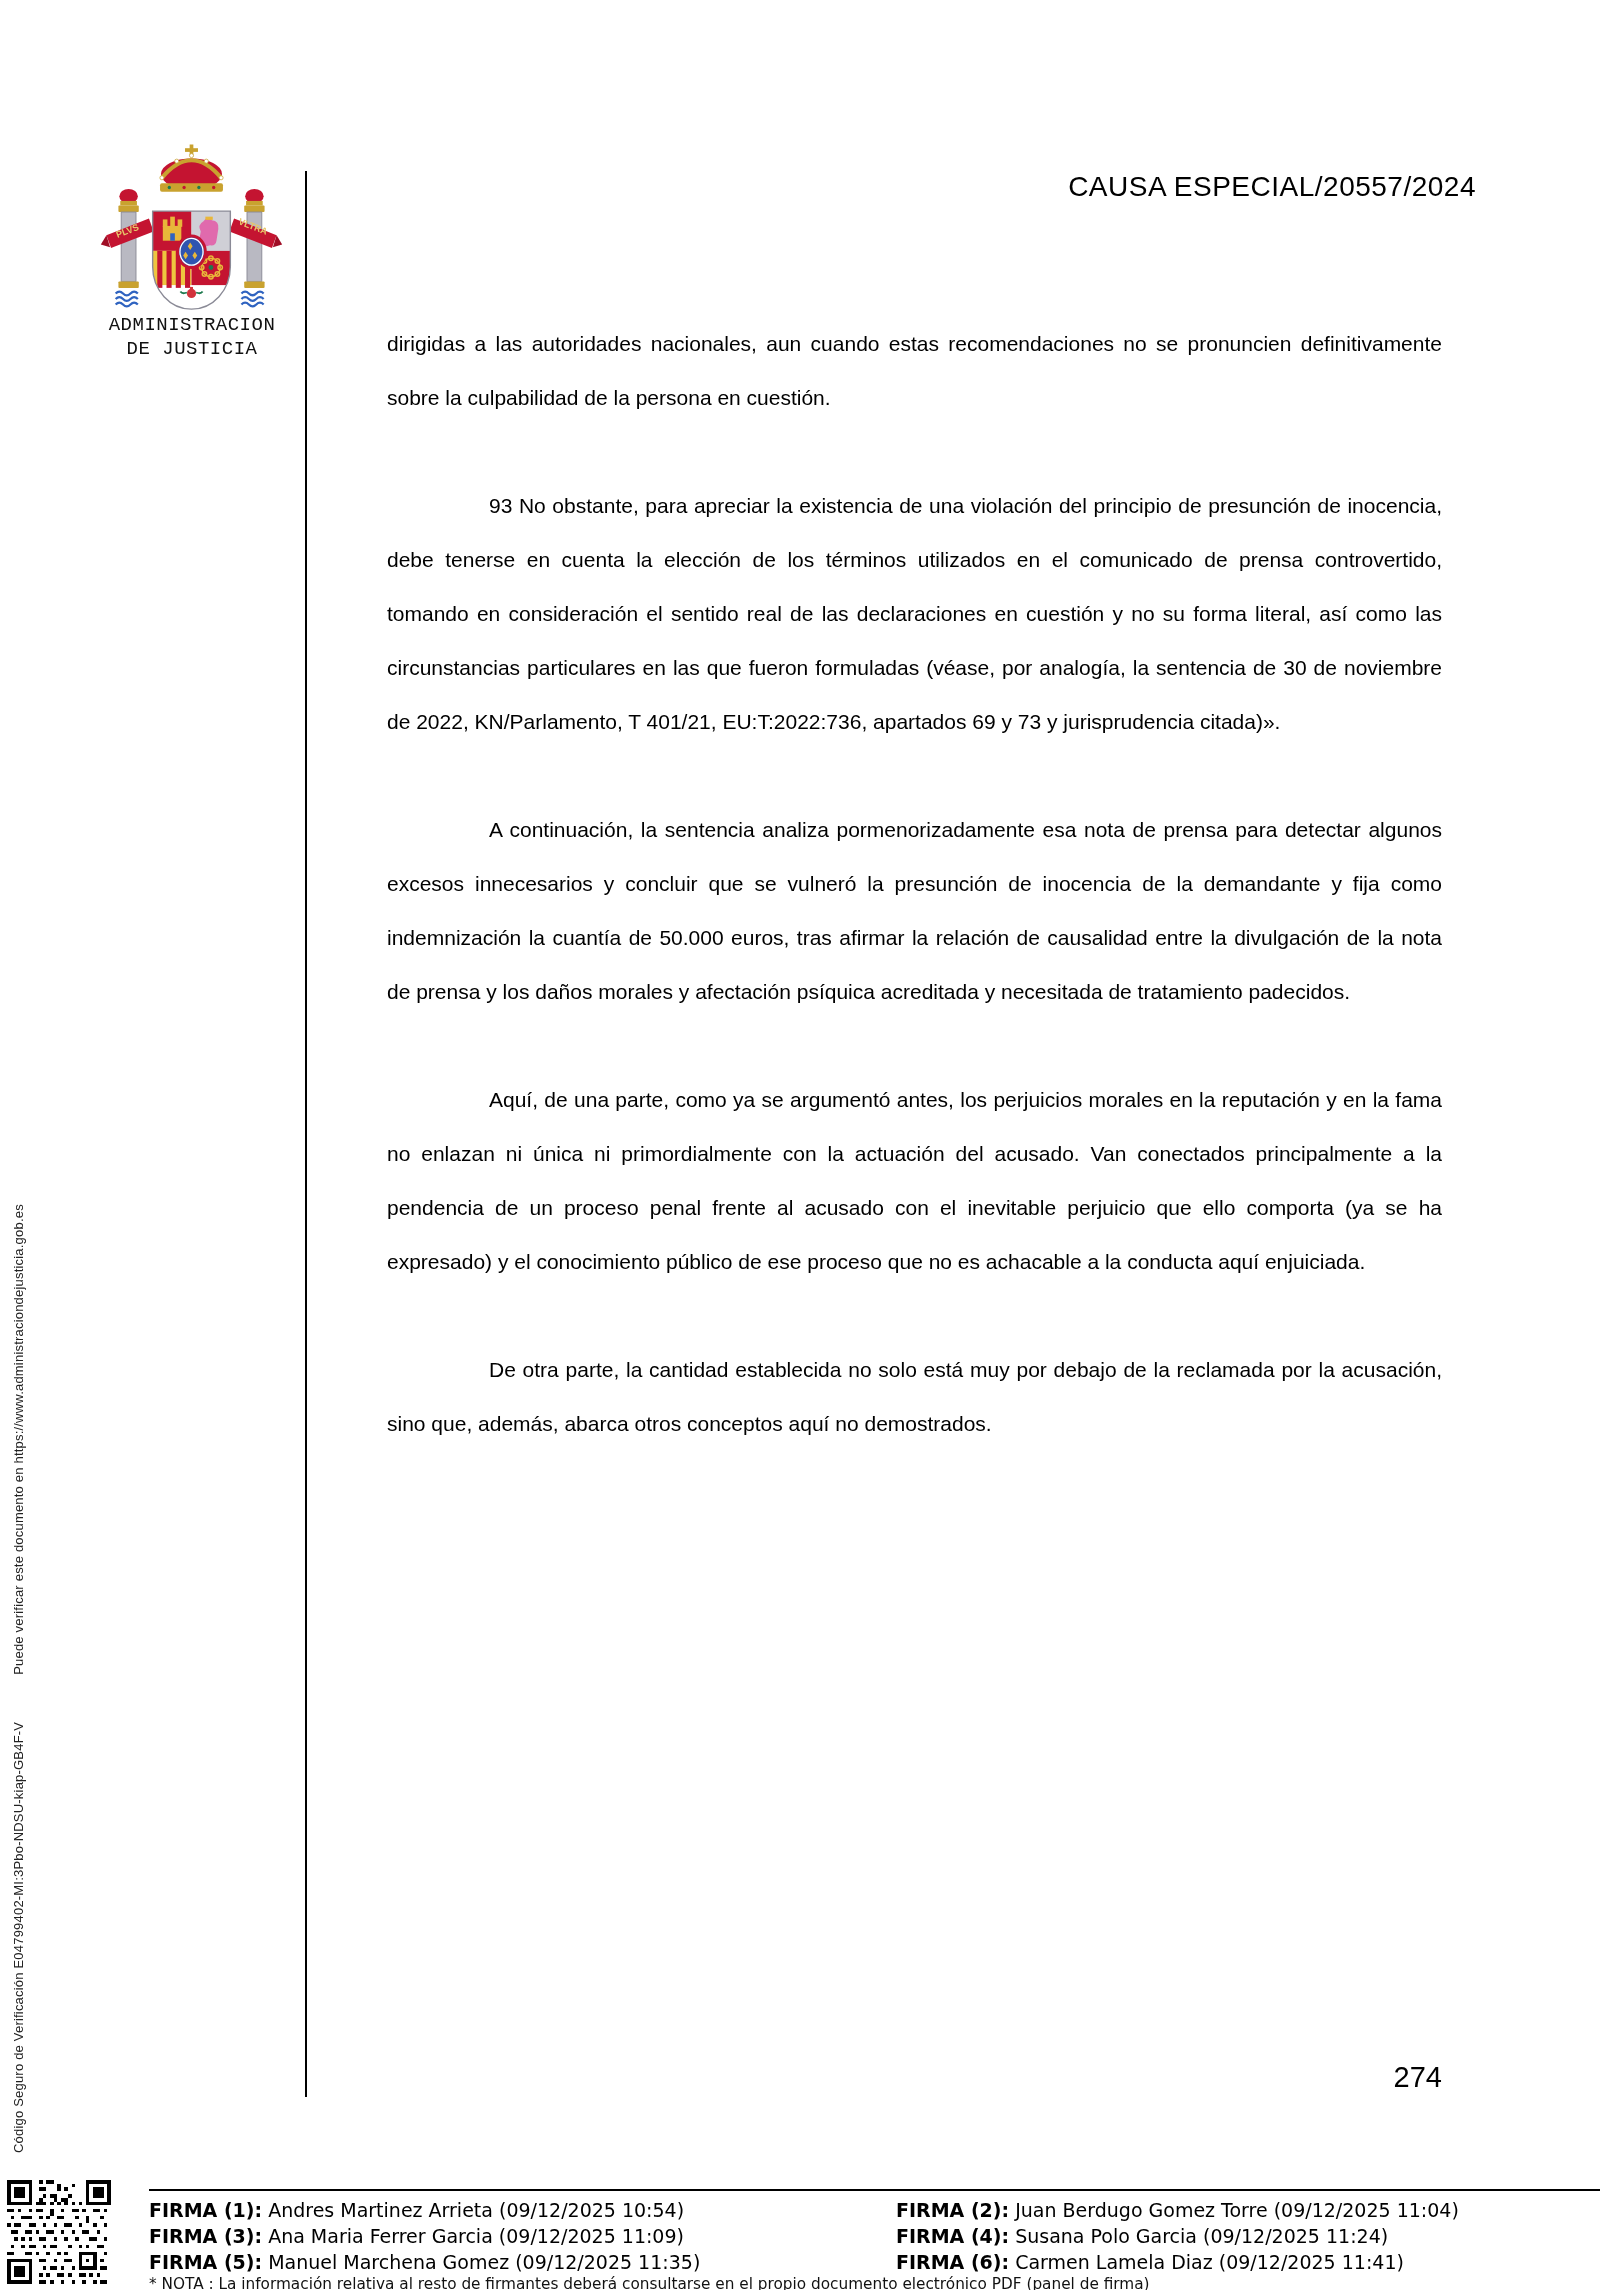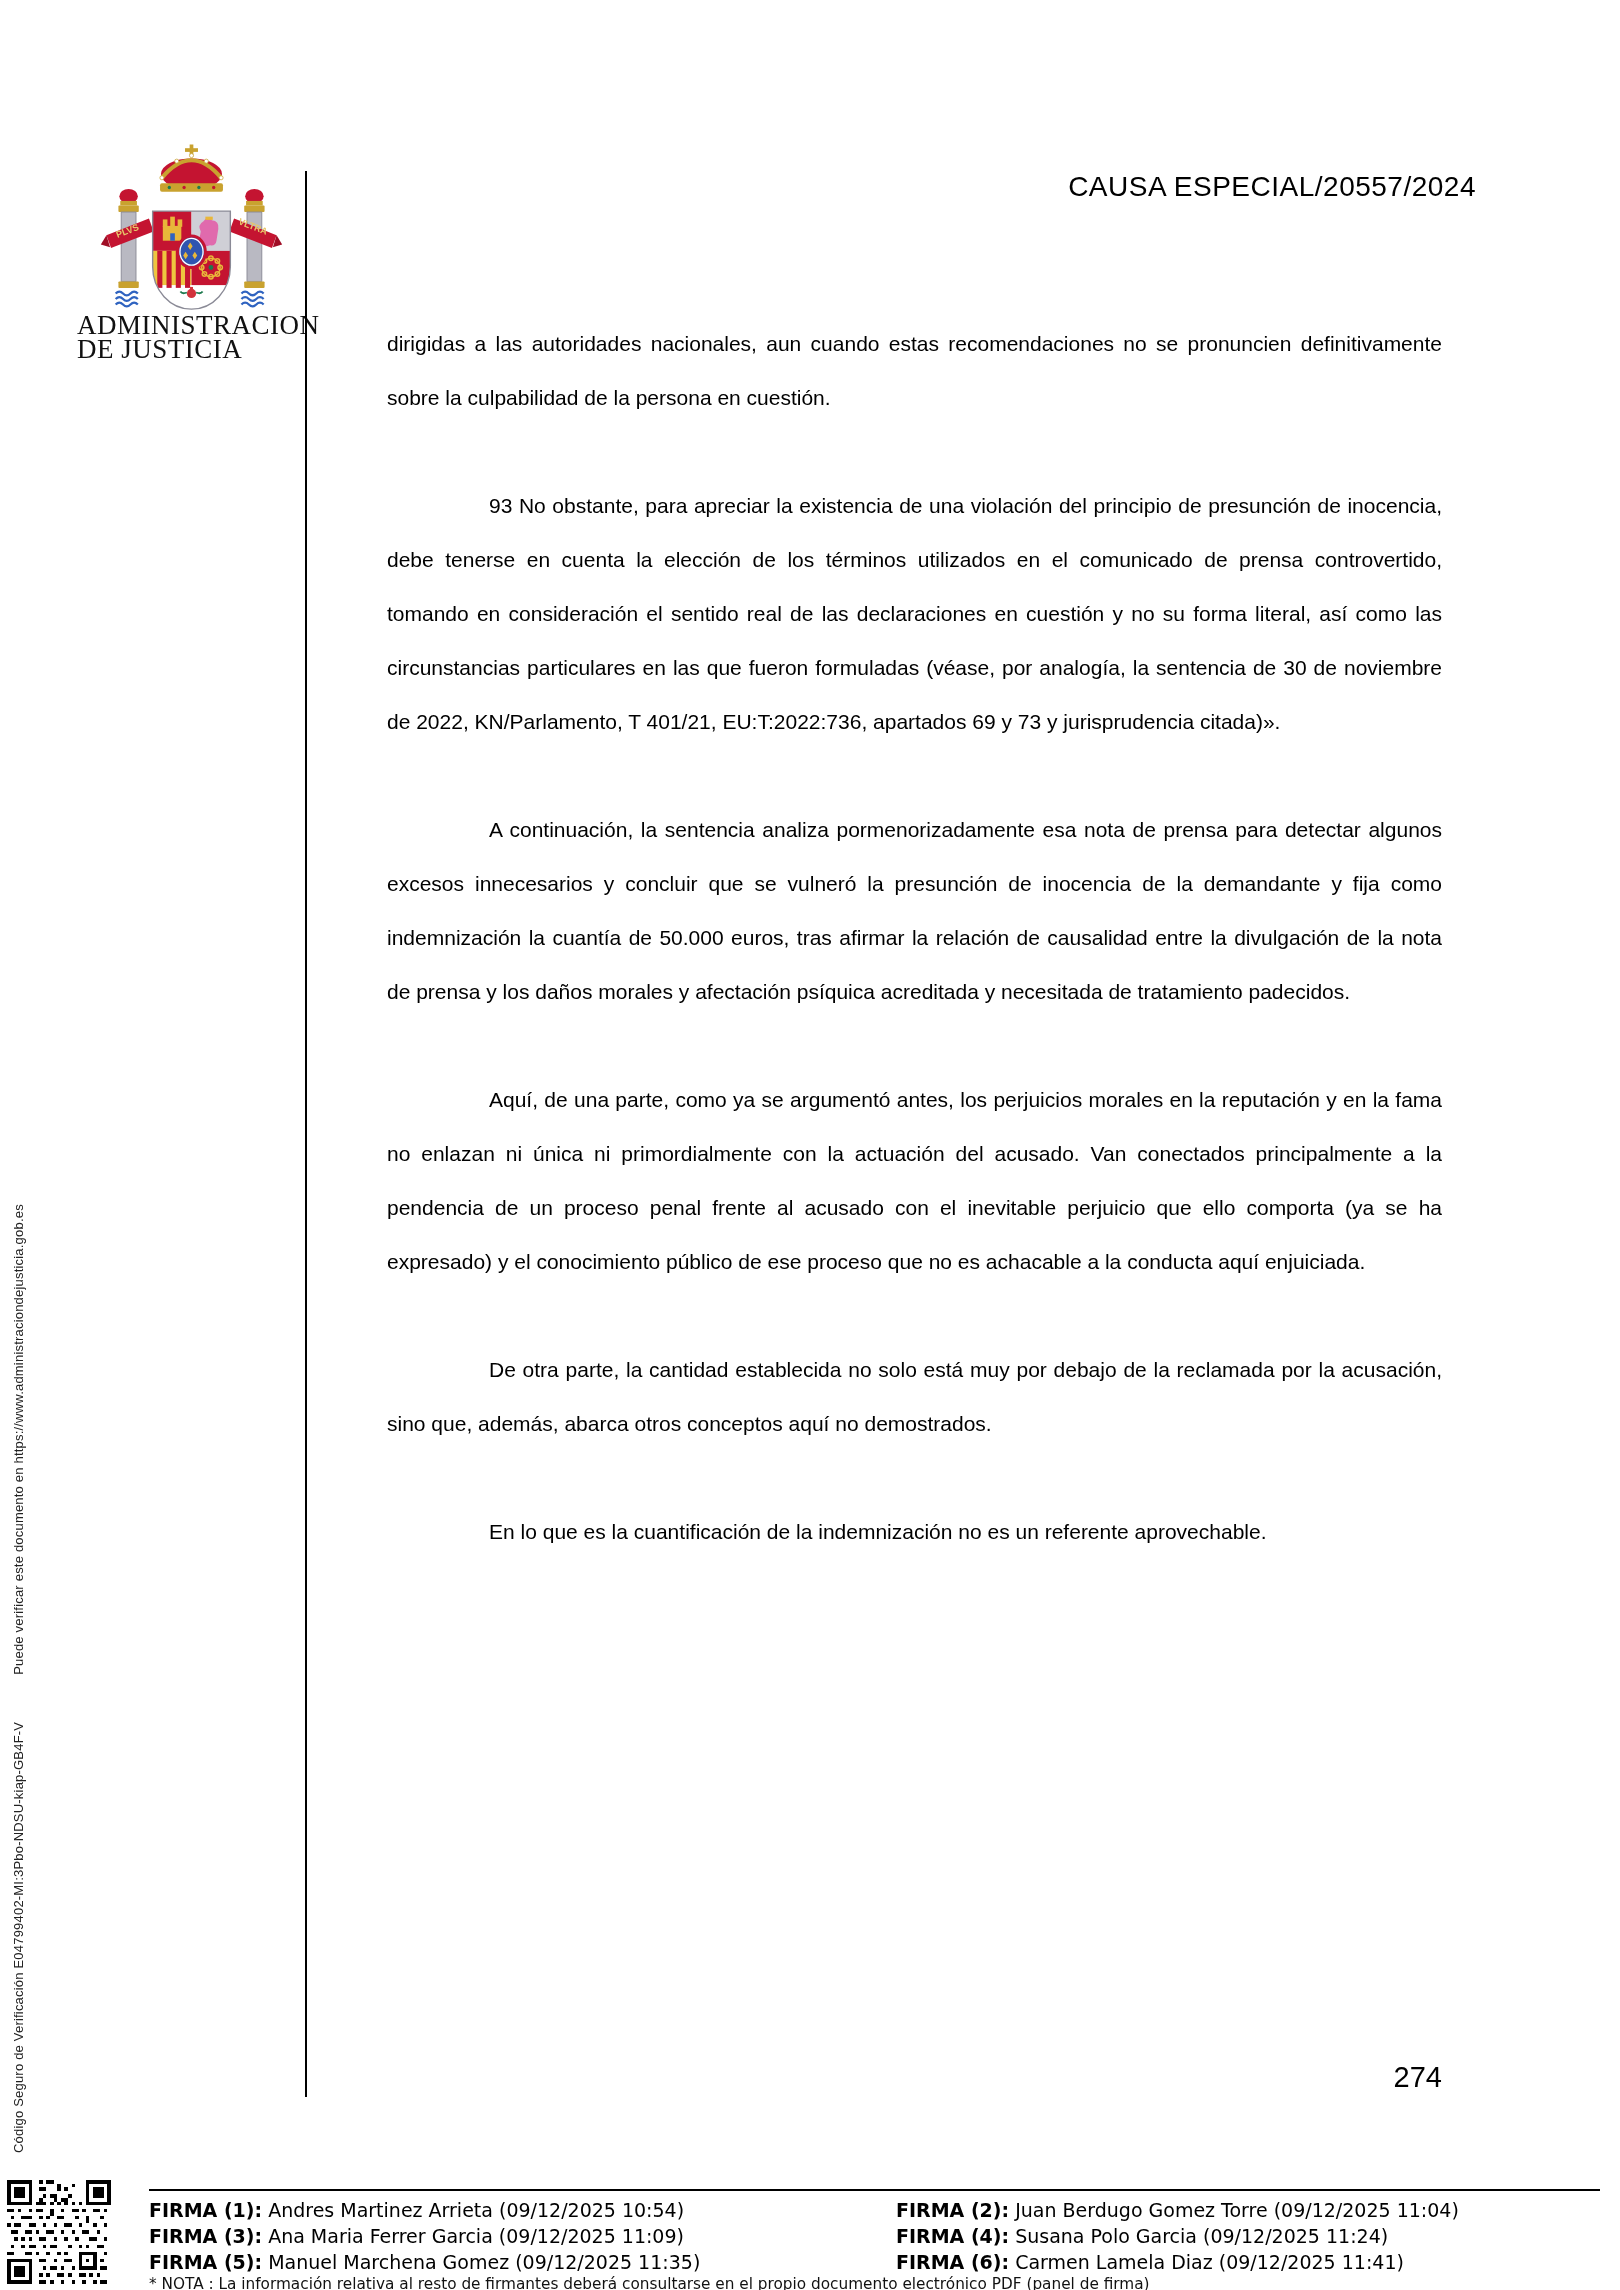--- a/index.html
+++ b/index.html
@@ -9,23 +9,23 @@
     background:#ffffff;
     font-family:"Liberation Sans", sans-serif;
     color:#000;
     overflow:hidden;
     margin:0 auto;
   }
   
   .crest{position:absolute;left:99px;top:126px;width:185px;height:185px;}
   .crest-caption{
     position:absolute;left:77px;top:313px;width:230px;
-    text-align:left;
-    font-family:Liberation Serif, serif;
-    font-size:27px;line-height:24px;letter-spacing:0.5px;color:#111;
+    text-align:center;
+    font-family:Liberation Mono, monospace;
+    font-size:19px;line-height:24px;letter-spacing:0.5px;color:#111;
   }
   .case-number{
     position:absolute;top:171px;right:144px;
     font-size:28px;letter-spacing:0.5px;color:#000;text-align:center;
   }
   .v-divider{
     position:absolute;left:305px;top:171px;width:1.8px;height:1926px;background:#000;
   }
   
   .body-text{
@@ -190,21 +190,20 @@
   <div class="case-number">CAUSA ESPECIAL/20557/2024</div>
 
   <div class="v-divider"></div>
 
   <div class="body-text">
     <p>dirigidas a las autoridades nacionales, aun cuando estas recomendaciones no se pronuncien definitivamente sobre la culpabilidad de la persona en cuestión.</p>
     <p class="indent">93 No obstante, para apreciar la existencia de una violación del principio de presunción de inocencia, debe tenerse en cuenta la elección de los términos utilizados en el comunicado de prensa controvertido, tomando en consideración el sentido real de las declaraciones en cuestión y no su forma literal, así como las circunstancias particulares en las que fueron formuladas (véase, por analogía, la sentencia de 30 de noviembre de 2022, KN/Parlamento, T 401/21, EU:T:2022:736, apartados 69 y 73 y jurisprudencia citada)».</p>
     <p class="indent">A continuación, la sentencia analiza pormenorizadamente esa nota de prensa para detectar algunos excesos innecesarios y concluir que se vulneró la presunción de inocencia de la demandante y fija como indemnización la cuantía de 50.000 euros, tras afirmar la relación de causalidad entre la divulgación de la nota de prensa y los daños morales y afectación psíquica acreditada y necesitada de tratamiento padecidos.</p>
     <p class="indent">Aquí, de una parte, como ya se argumentó antes, los perjuicios morales en la reputación y en la fama no enlazan ni única ni primordialmente con la actuación del acusado. Van conectados principalmente a la pendencia de un proceso penal frente al acusado con el inevitable perjuicio que ello comporta (ya se ha expresado) y el conocimiento público de ese proceso que no es achacable a la conducta aquí enjuiciada.</p>
     <p class="indent">De otra parte, la cantidad establecida no solo está muy por debajo de la reclamada por la acusación, sino que, además, abarca otros conceptos aquí no demostrados.</p>
-    <p class="indent">En lo que es la cuantificación de la indemnización no es un referente aprovechable.</p>
   </div>
 
   <div class="page-number">274</div>
 
   <div class="side-caption">
     <span>Código Seguro de Verificación E04799402-MI:3Pbo-NDSU-kiap-GB4F-V</span><span class="gap"></span><span>Puede verificar este documento en https://www.administraciondejusticia.gob.es</span>
   </div>
 
   <div class="qr">
     <svg viewBox="0 0 29 29" width="104" height="104" shape-rendering="crispEdges">

